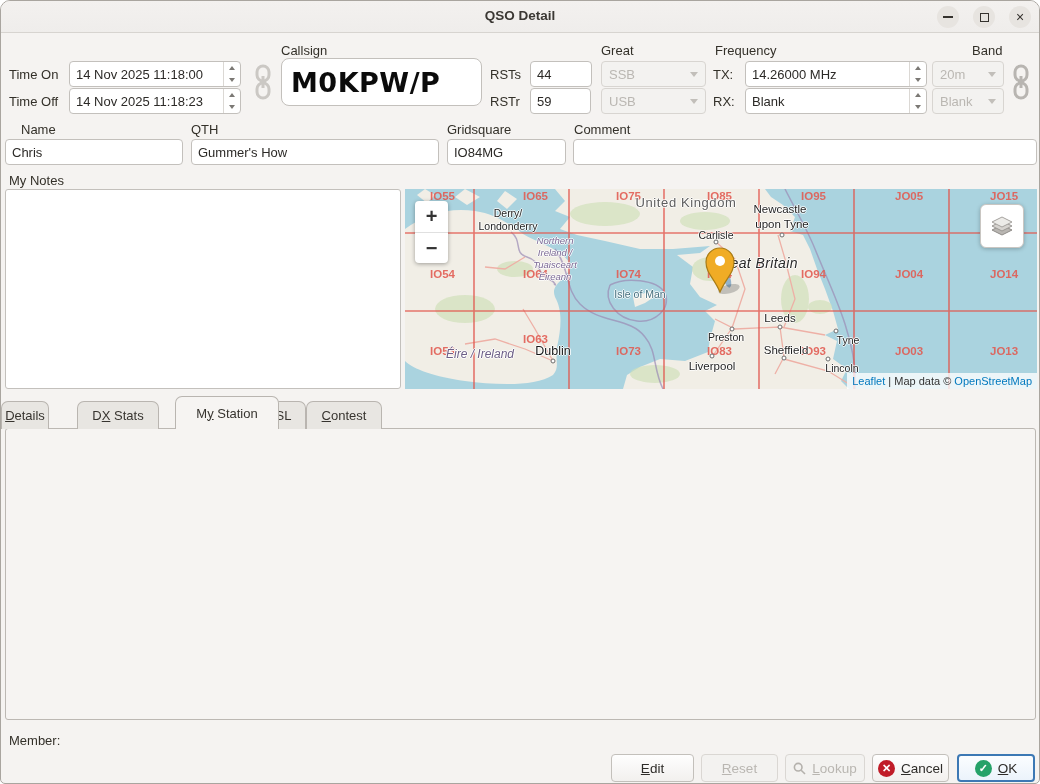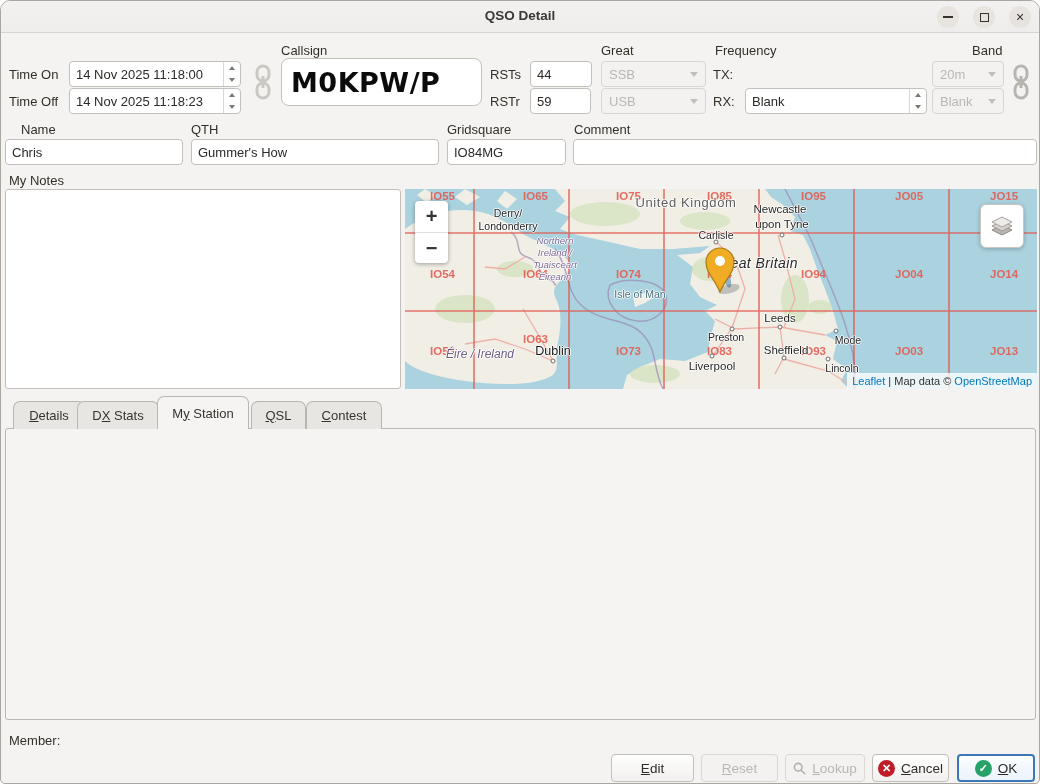--- a/index.html
+++ b/index.html
@@ -128,20 +128,31 @@
     <span>SSB</span>
       <span class="arrow"></span>
   </div>
   <div class="combo" style="left:600px;top:87px;width:105px;height:26px">
     <span>USB</span>
       <span class="arrow"></span>
   </div>
 
   <div class="lbl" style="left:714px;top:42px">Frequency</div>
   <div class="lbl" style="left:712px;top:66px">TX:</div>
+  <div class="field" style="left:744px;top:60px;width:182px;height:26px">
+    <input value="14.26000 MHz" style="">
+    <div class="spin">
+        <div>
+          <span class="tri-up"></span>
+        </div>
+        <div>
+          <span class="tri-dn"></span>
+        </div>
+      </div>
+  </div>
   <div class="lbl" style="left:712px;top:93px">RX:</div>
   <div class="field" style="left:744px;top:87px;width:182px;height:26px">
     <input value="Blank" style="">
     <div class="spin">
         <div>
           <span class="tri-up"></span>
         </div>
         <div>
           <span class="tri-dn"></span>
         </div>
@@ -271,21 +282,21 @@
         <span class="place city-sm" style="left: 103px; top: 18px;">Derry/</span>
         <span class="place city-sm" style="left: 103px; top: 31px;">Londonderry</span>
         <span class="place region" style="left: 150px; top: 46px;">Northern</span>
         <span class="place region" style="left: 150px; top: 58px;">Ireland /</span>
         <span class="place region" style="left: 150px; top: 70px;">Tuaisceart</span>
         <span class="place region" style="left: 150px; top: 82px;">Éireann</span>
         <span class="place gb" style="left: 351px; top: 66px;">Great Britain</span>
         <span class="place island" style="left: 235px; top: 99px;">Isle of Man</span>
         <span class="place city" style="left: 375px; top: 123px;">Leeds</span>
         <span class="place city-sm" style="left: 321px; top: 142px;">Preston</span>
-        <span class="place city-sm" style="left: 443px; top: 145px;">Mode</span>
+        <span class="place city-sm" style="left: 443px; top: 145px;">Tyne</span>
         <span class="place city" style="left: 381px; top: 155px;">Sheffield</span>
         <span class="place region-lg" style="left: 75px; top: 158px;">Éire / Ireland</span>
         <span class="place city-lg" style="left: 148px; top: 155px;">Dublin</span>
         <span class="place city" style="left: 307px; top: 171px;">Liverpool</span>
         <span class="place city-sm" style="left: 437px; top: 173px;">Lincoln</span>
         <span class="map-dot" style="left: 311px; top: 53px;"></span>
         <span class="map-dot" style="left: 377px; top: 46px;"></span>
         <span class="map-dot" style="left: 375px; top: 138px;"></span>
         <span class="map-dot" style="left: 327px; top: 140px;"></span>
         <span class="map-dot" style="left: 431px; top: 142px;"></span>
@@ -308,27 +319,27 @@
     <div class="layersctl">
       <svg width="26" height="26" viewBox="0 0 26 26">
         <polygon points="13,12 23,17 13,22 3,17" fill="#b9b6b2" stroke="#8f8c88" stroke-width="1"></polygon>
         <polygon points="13,8 23,13 13,18 3,13" fill="#d6d3cf" stroke="#9b9894" stroke-width="1"></polygon>
         <polygon points="13,4 23,9 13,14 3,9" fill="#ecebe8" stroke="#a5a29e" stroke-width="1"></polygon>
       </svg>
     </div>
     <div class="attrib"><a>Leaflet</a><span> | Map data © </span><a>OpenStreetMap</a></div>
   </div>
 
-  <div class="tab" style="left:12px;width:72px">
+  <div class="tab" style="left:0;width:48px">
       <span><span class="u">D</span><span>etails</span></span>
     </div>
   <div class="tab" style="left:76px;width:82px">
       <span><span>D</span><span class="u">X</span><span> Stats</span></span>
     </div>
-  <div class="tab active" style="left:156px;width:92px">
+  <div class="tab active" style="left:174px;width:104px">
       <span><span>M</span><span class="u">y</span><span> Station</span></span>
     </div>
   <div class="tab" style="left:250px;width:55px">
       <span><span class="u">Q</span><span>SL</span></span>
     </div>
   <div class="tab" style="left:305px;width:76px">
       <span><span class="u">C</span><span>ontest</span></span>
     </div>
 
   <div class="panel"></div>

